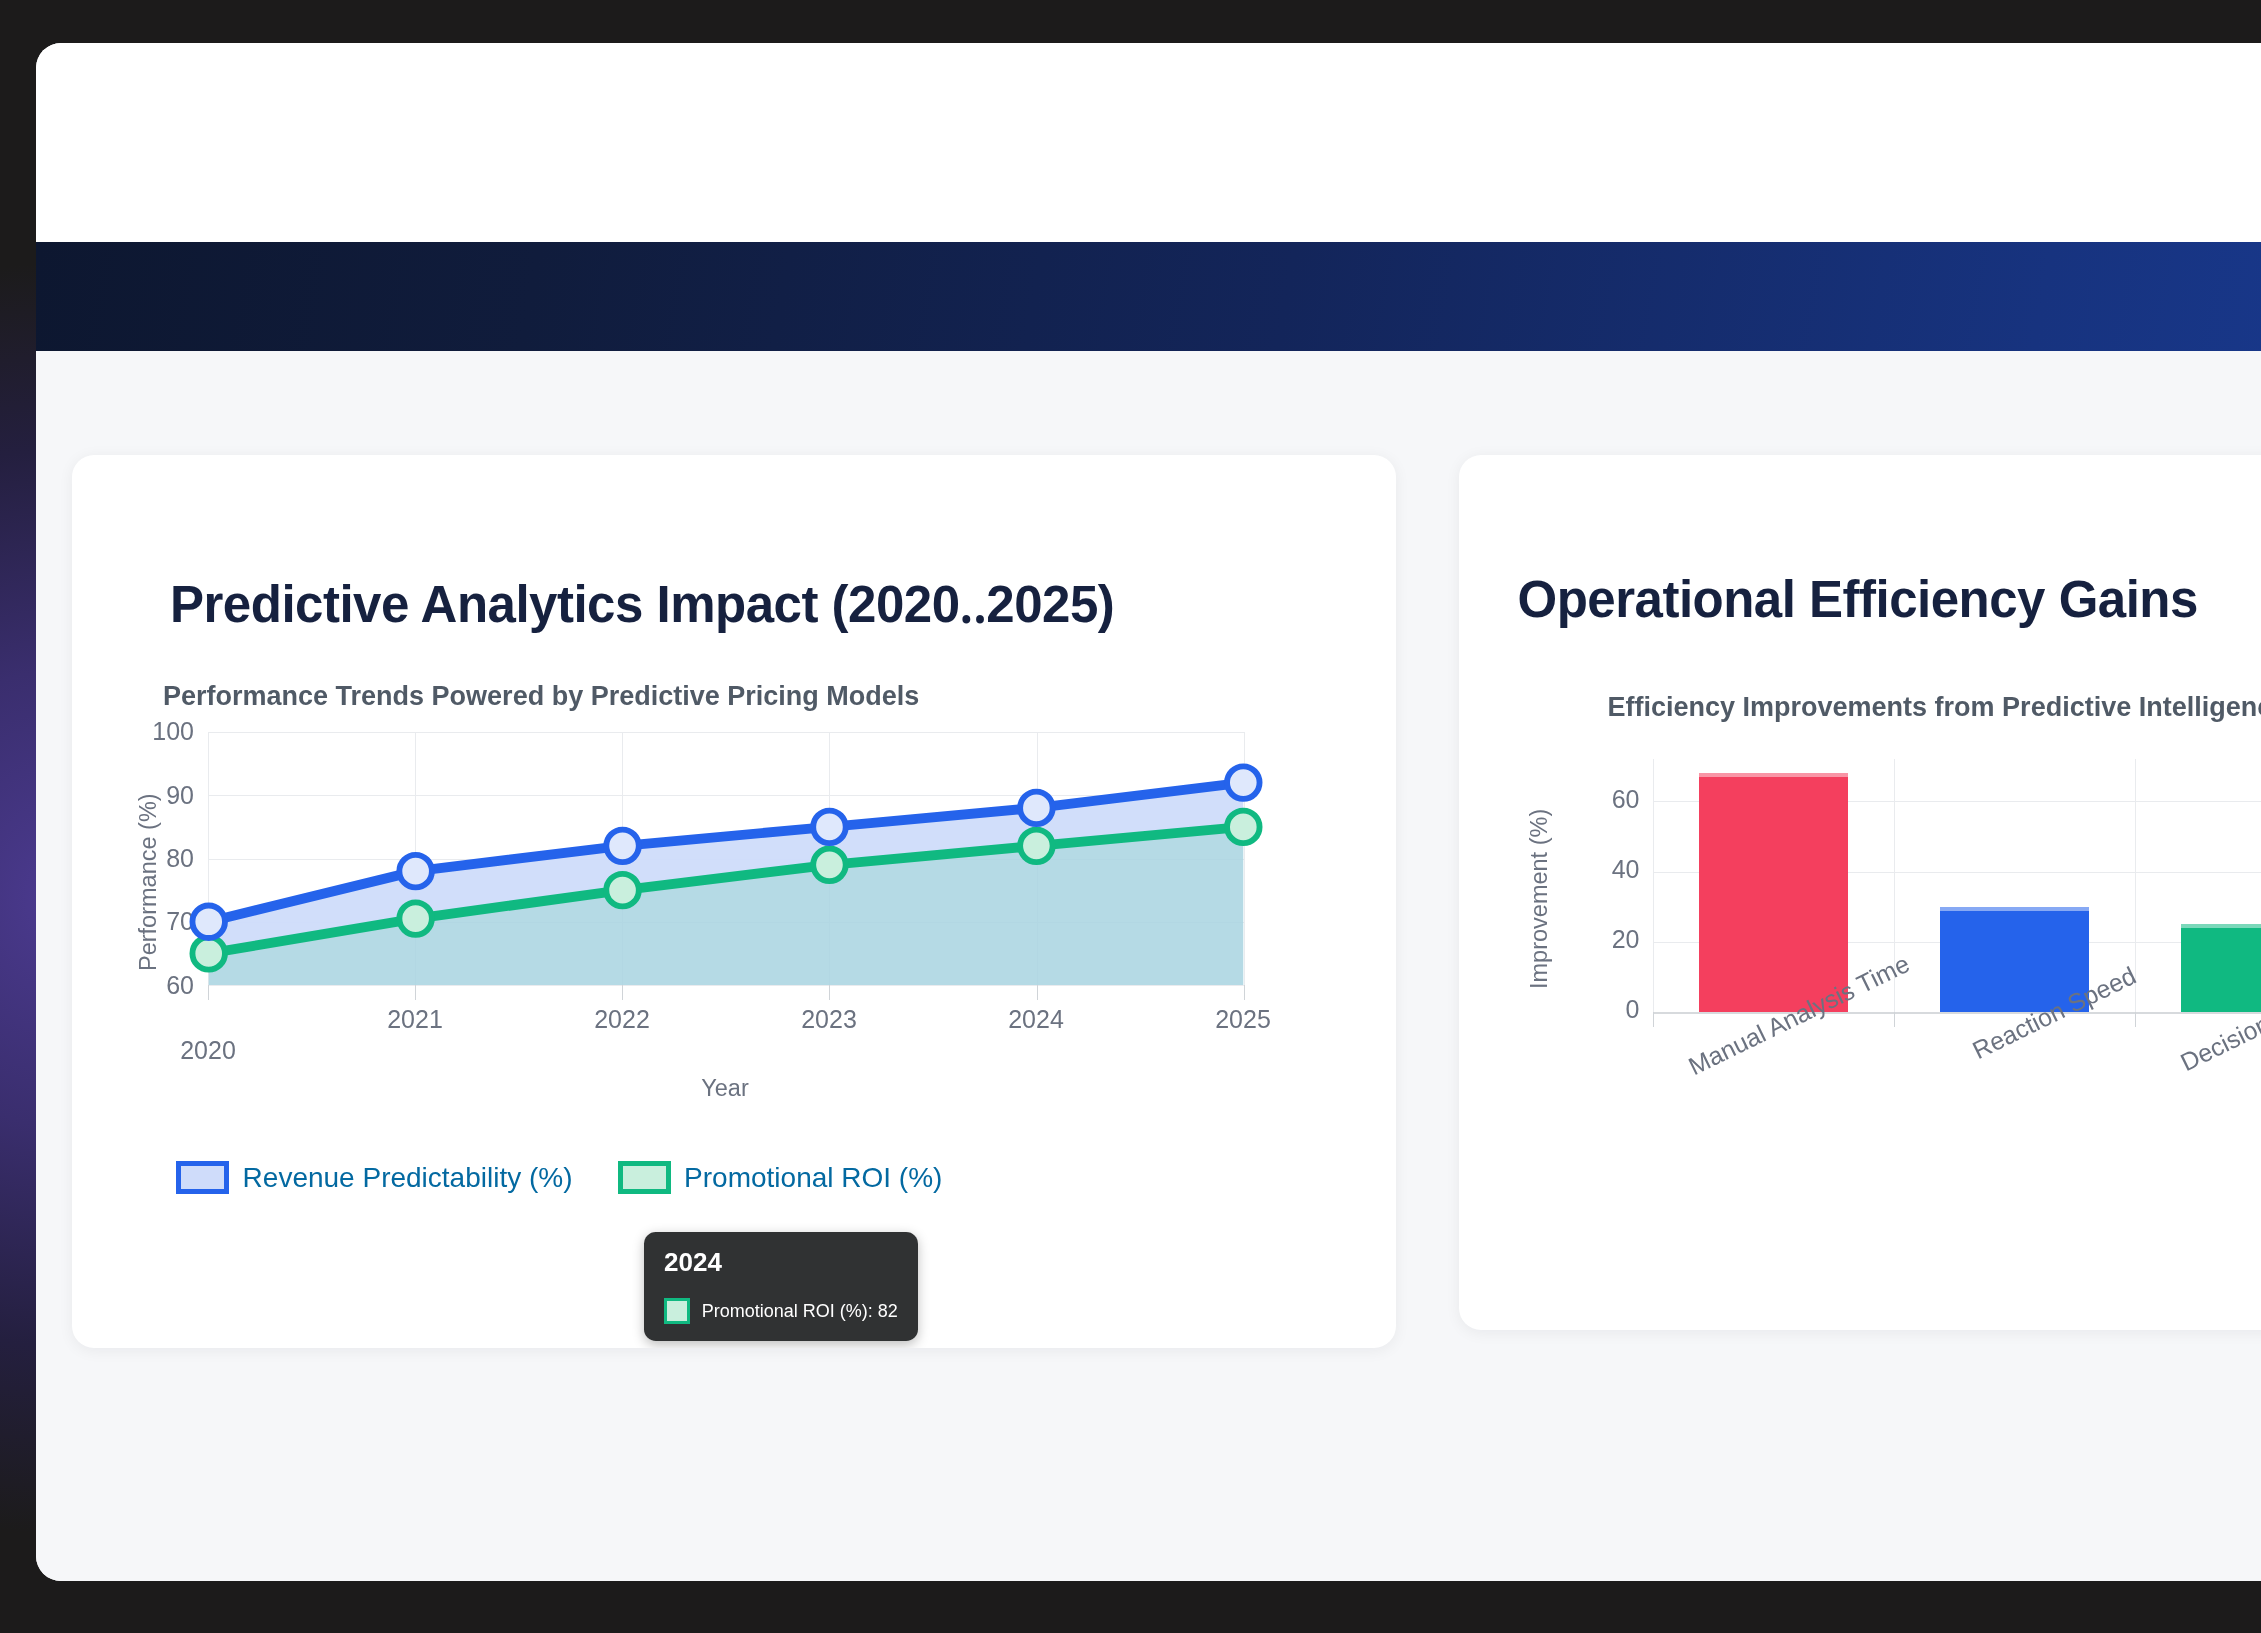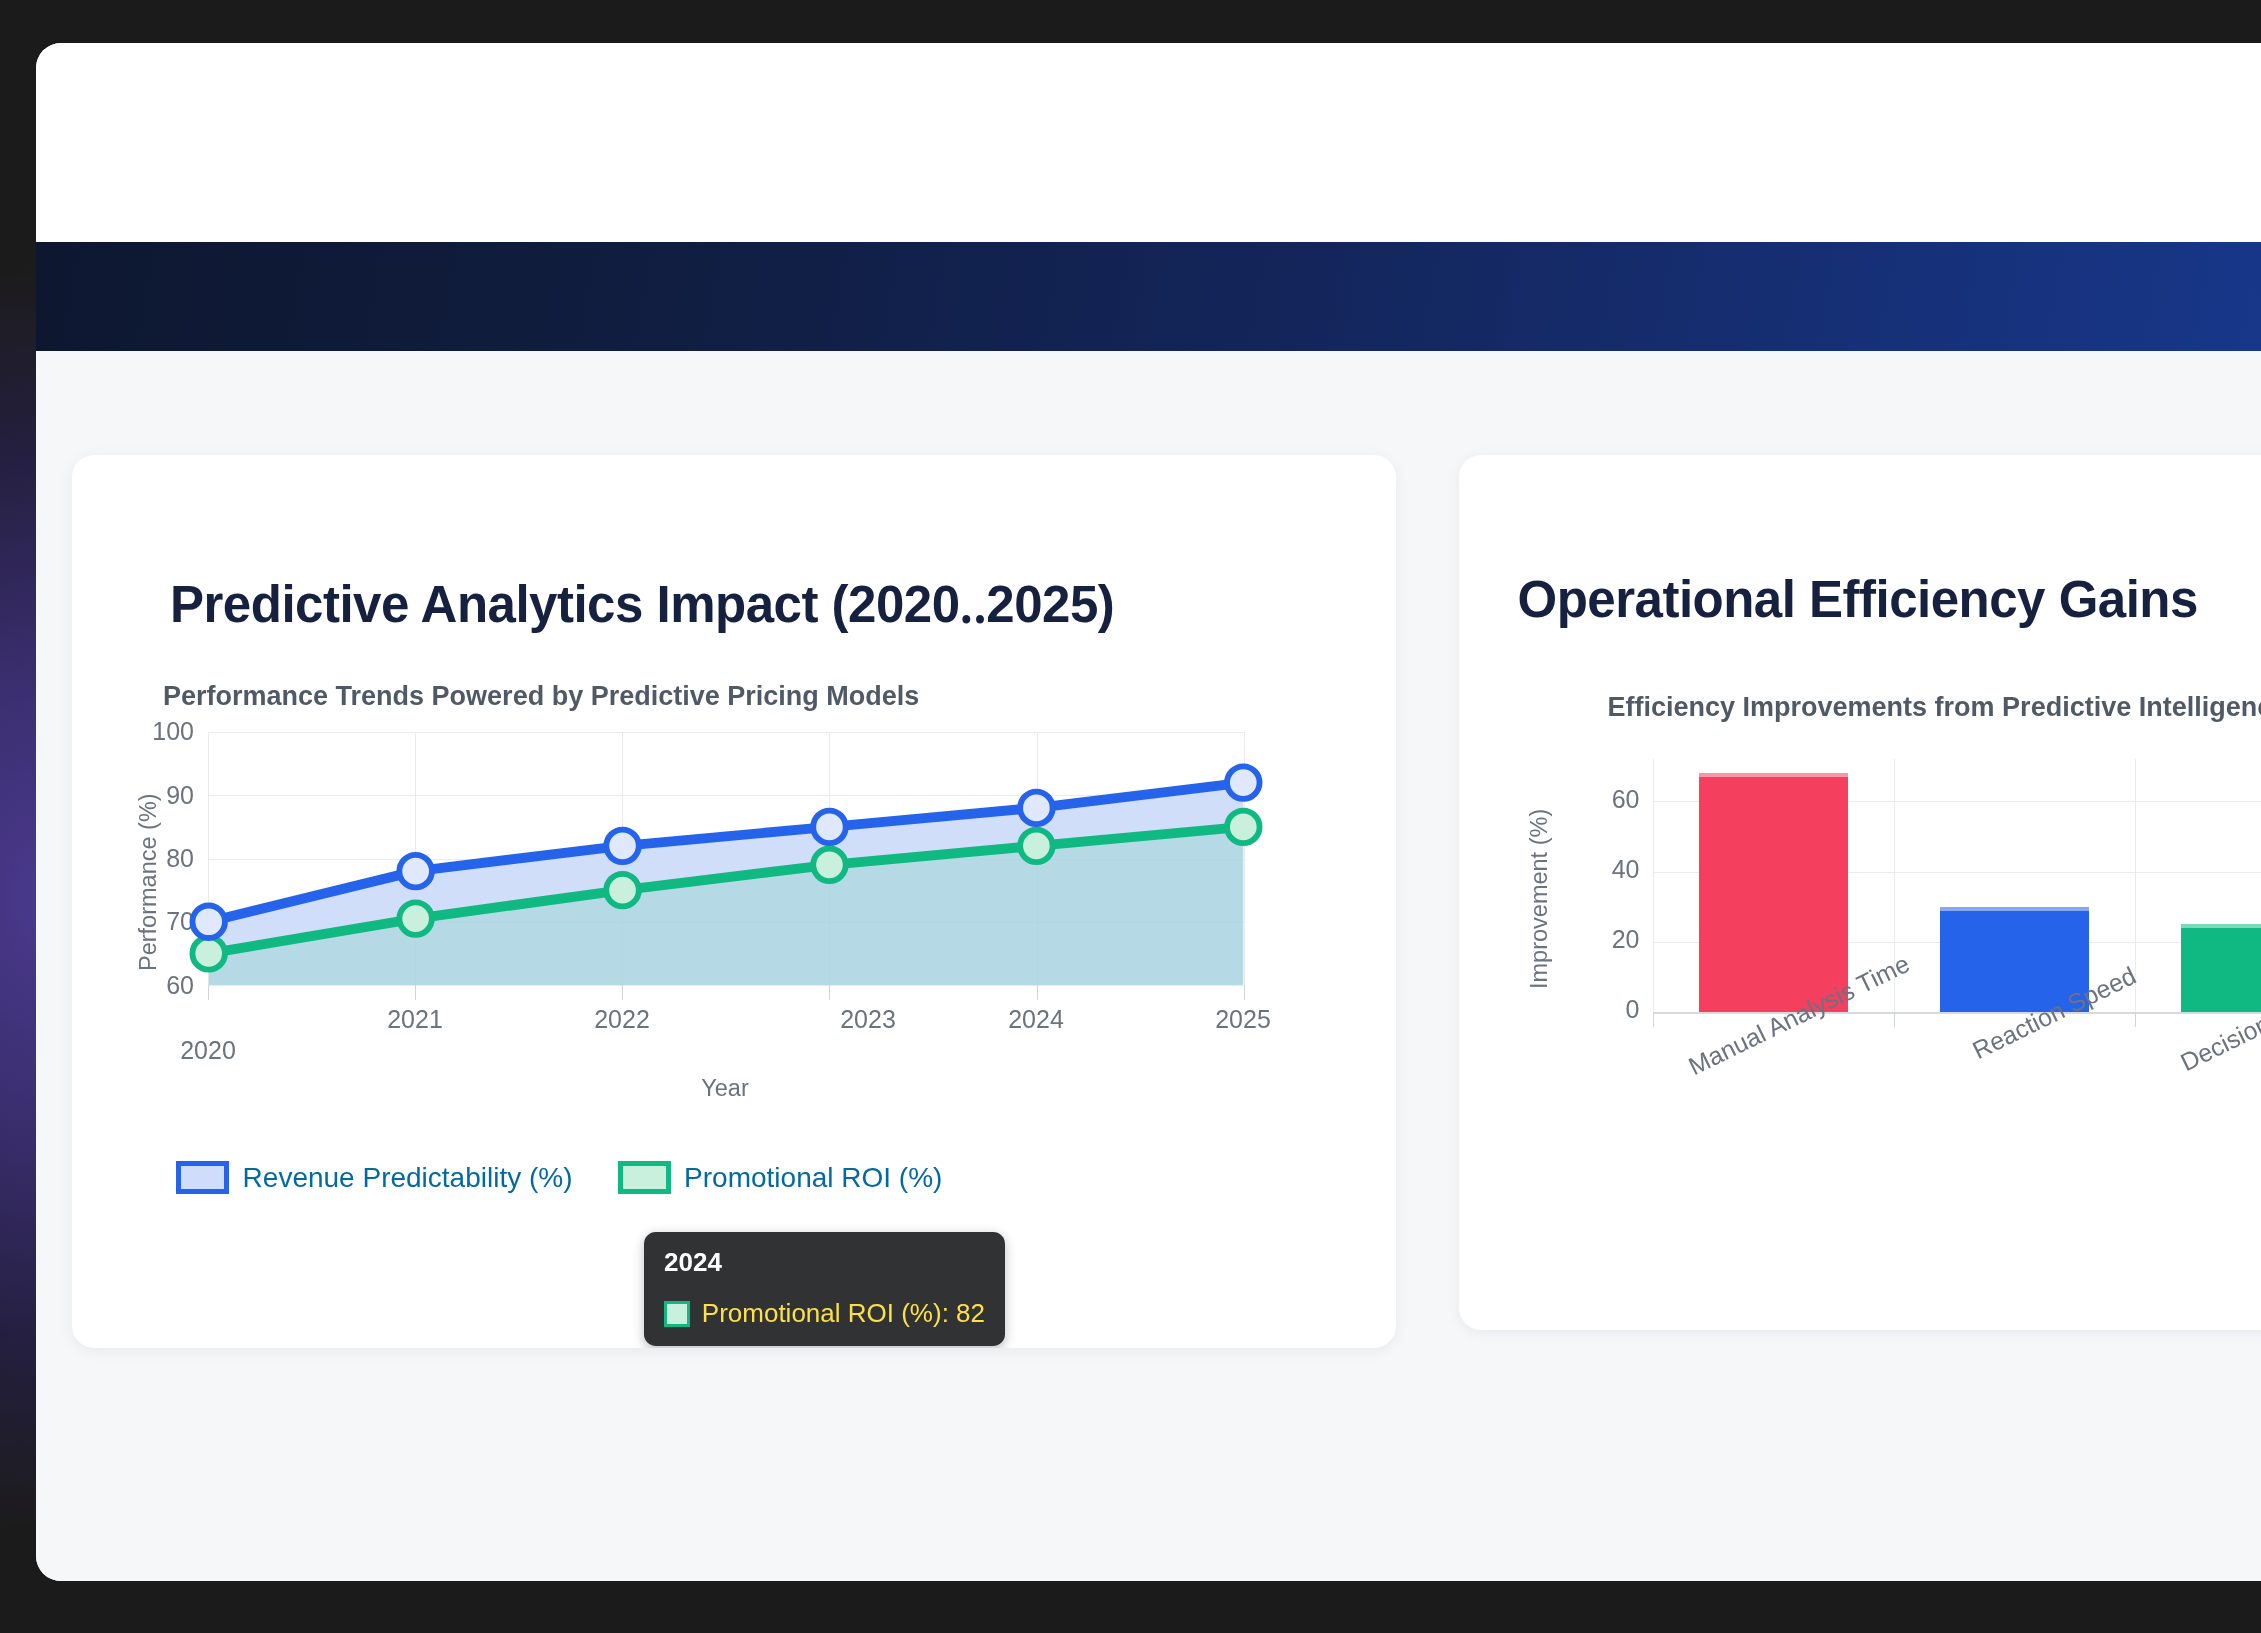--- a/index.html
+++ b/index.html
@@ -174,22 +174,22 @@
     white-space: nowrap;
   }
   .tooltip-swatch {
     width: 26px;
     height: 26px;
     background: #c9efdd;
     border: 3.2px solid #10b981;
     flex: 0 0 auto;
   }
   .tooltip-text {
-    font-size: 26px;
-    color: #fde047;
+    font-size: 18px;
+    color: #ffffff;
   }
 
   
   .legend {
     position: absolute;
     display: flex;
     align-items: center;
     gap: 45px;
   }
   .legend-item {
@@ -312,21 +312,21 @@
           <div class="tooltip-title">2024</div>
           <div class="tooltip-row">
             <div class="tooltip-swatch"></div>
             <div class="tooltip-text">Promotional ROI (%): 82</div>
           </div>
         </div>
 
         <div class="tick-label center" style="left:136px;  top:581px;">2020</div>
         <div class="tick-label center" style="left:343px;  top:550px;">2021</div>
         <div class="tick-label center" style="left:550px; top:550px;">2022</div>
-        <div class="tick-label center" style="left:757px; top:550px;margin-left:39px;">2023</div>
+        <div class="tick-label center" style="left:757px; top:550px;">2023</div>
         <div class="tick-label center" style="left:964px; top:550px;">2024</div>
         <div class="tick-label center" style="left:1171px; top:550px;">2025</div>
 
         <div class="axis-title" style="left:653px; top:620px; transform:translateX(-50%);">Year</div>
 
         <div class="legend" style="left:104px; top:706px;">
           <div class="legend-item">
             <div class="legend-swatch blue"></div>
             <div class="legend-label">Revenue Predictability (%)</div>
           </div>

